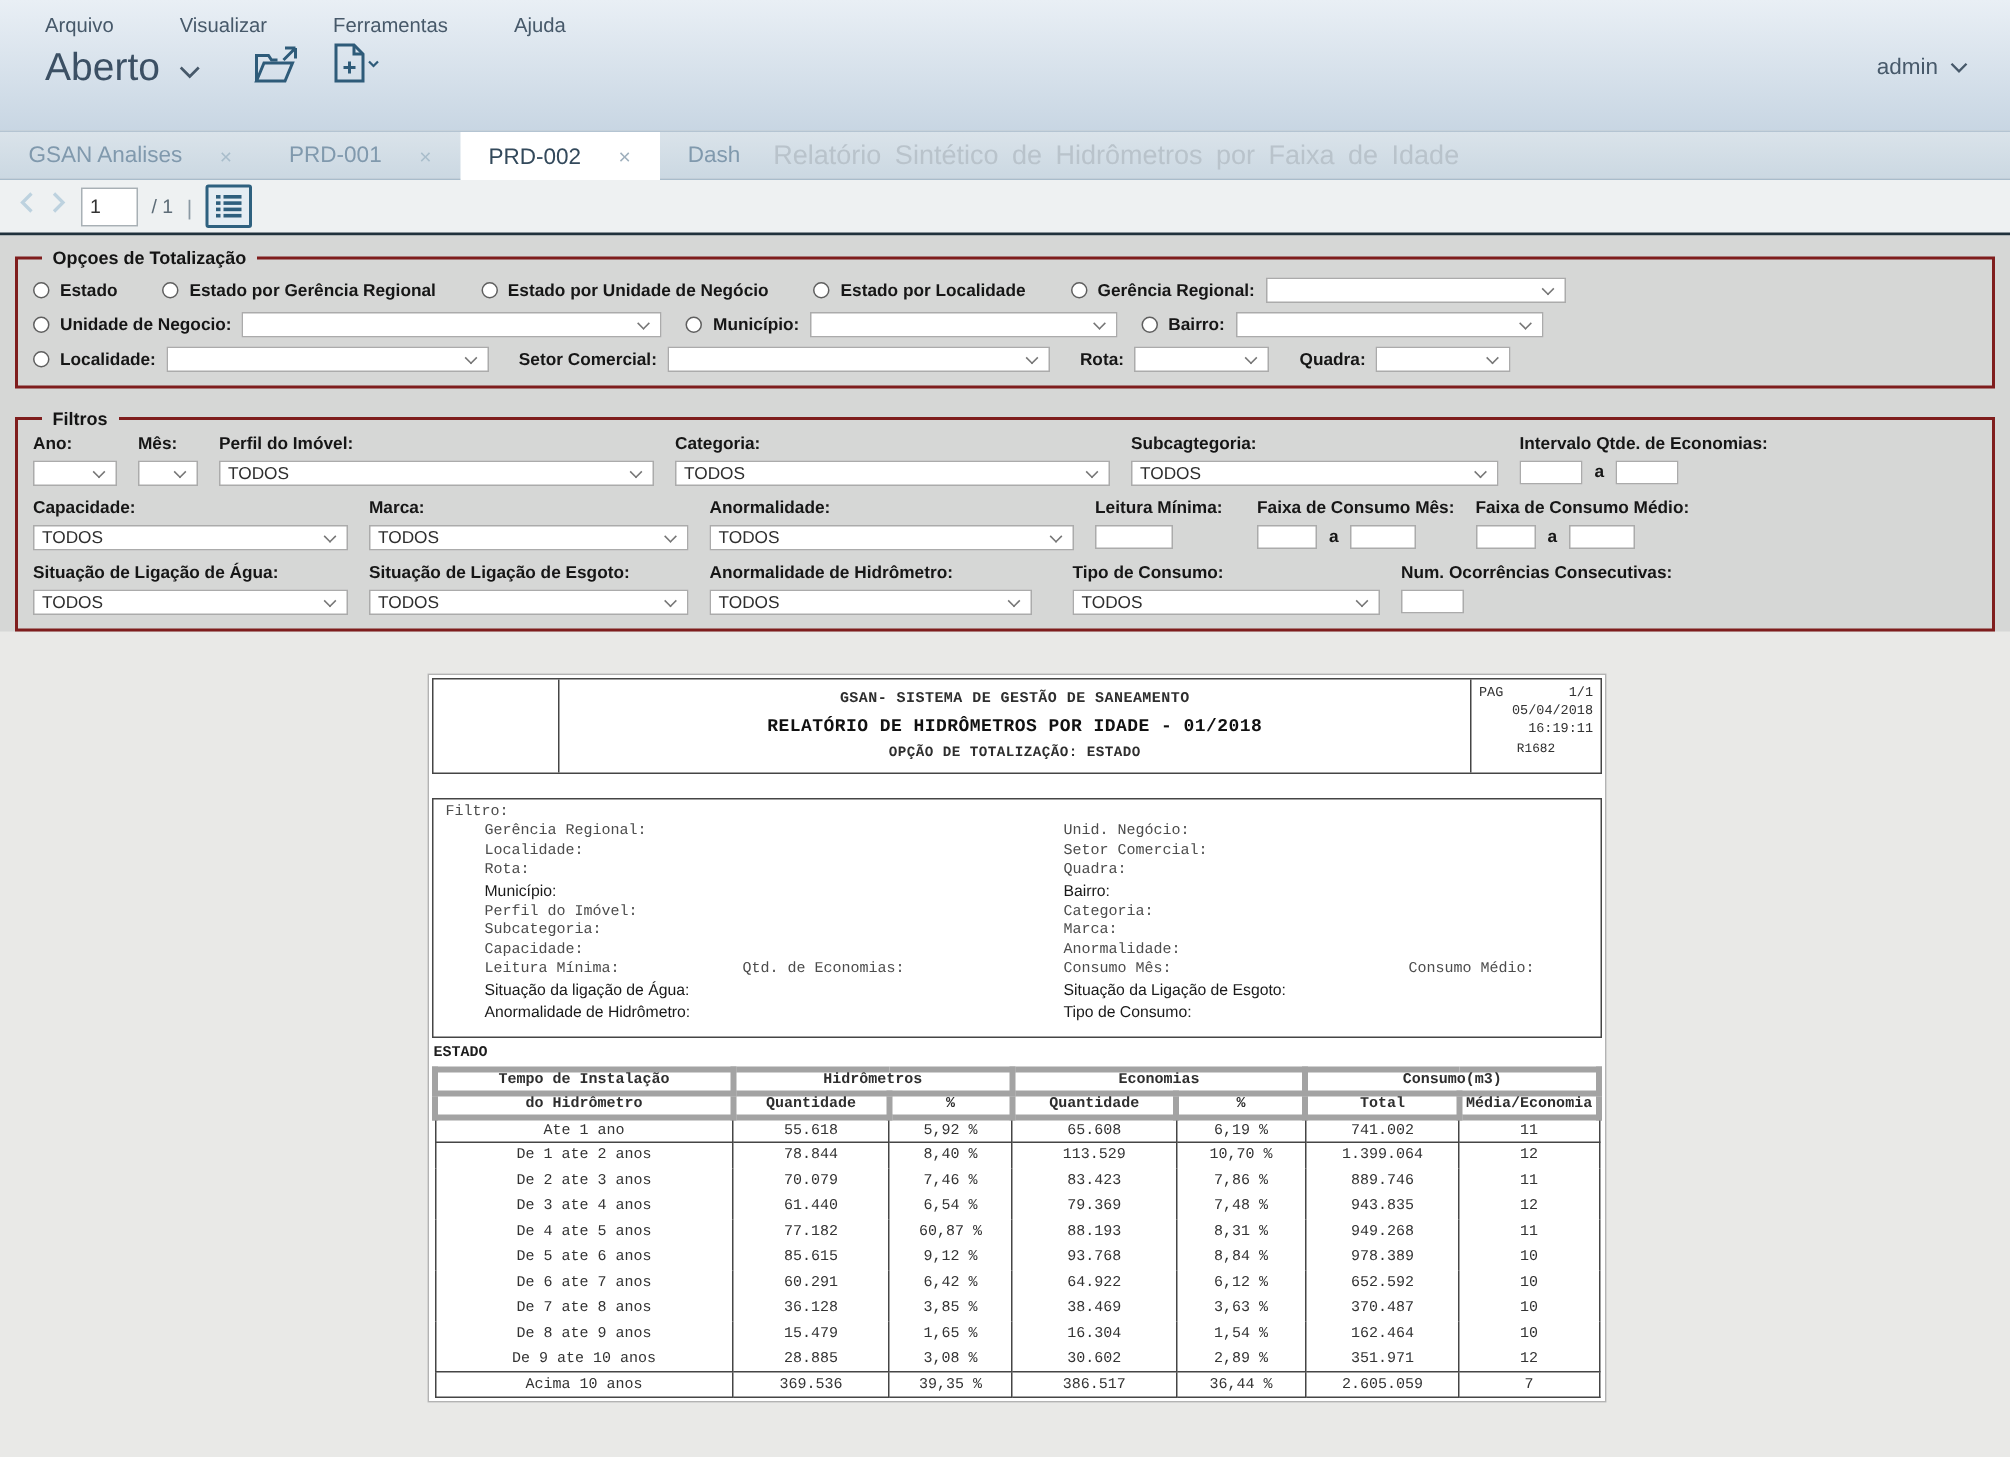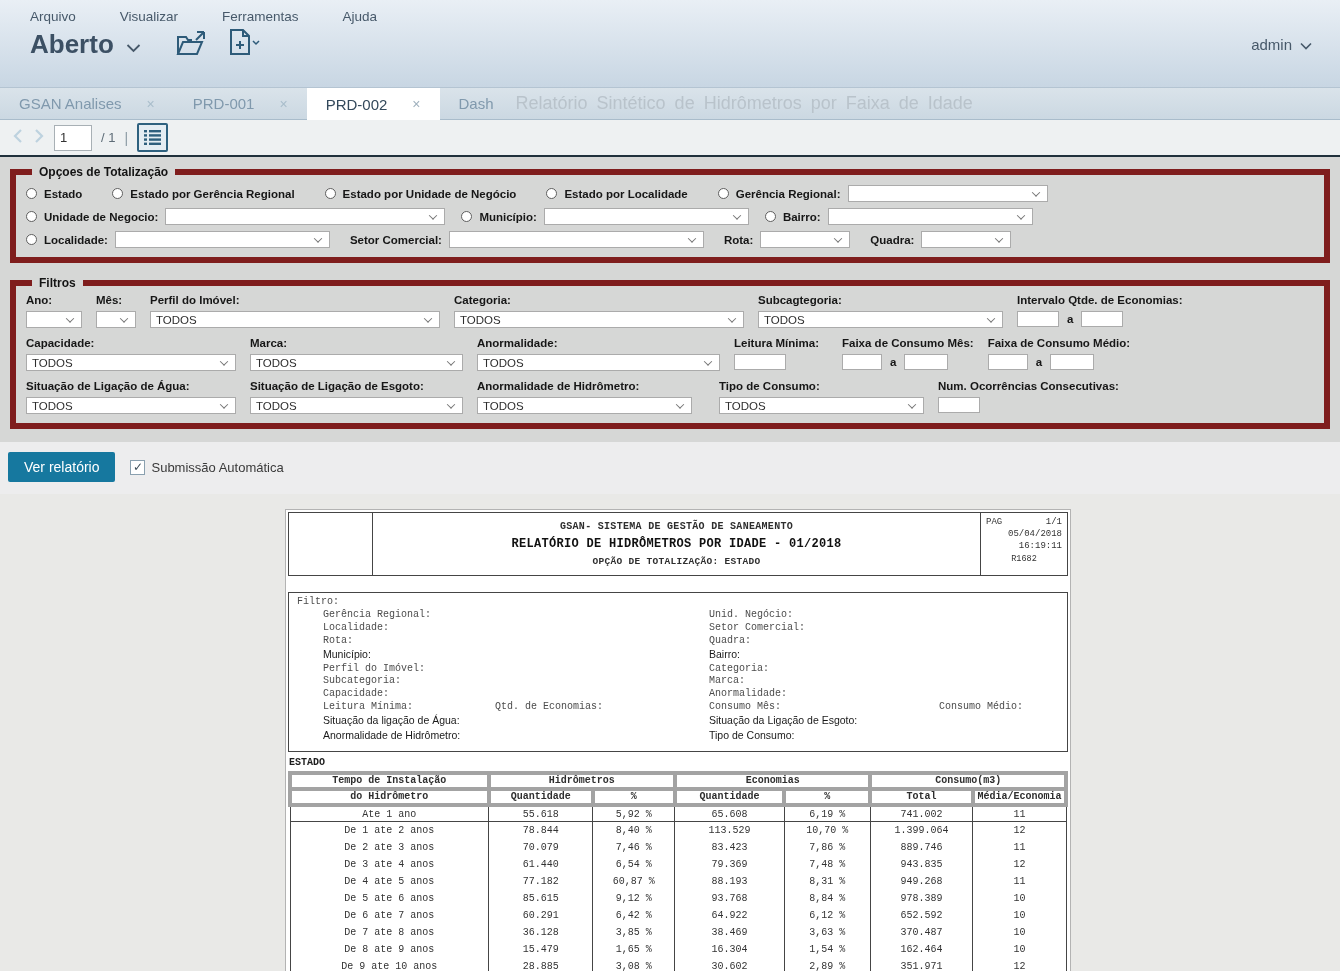--- a/index.html
+++ b/index.html
@@ -3,42 +3,42 @@
 <meta charset="utf-8">
 <style>
   *{margin:0;padding:0;box-sizing:border-box}
   html,body{width:1340px;height:971px;overflow:hidden}
   body{font-family:"Liberation Sans","DejaVu Sans",sans-serif;background:#e9e9e7}
 
   
   .hdr{height:88px;background:linear-gradient(#e9eff5,#c8d6e3);padding:9px 28px 0 30px;border-bottom:1px solid #b4c4d2}
   .menubar{display:flex;gap:44px;font-size:13.5px;color:#47596a}
   .hdr-row2{display:flex;align-items:center;margin-top:4px}
-  .open-btn{font-size:26px;font-weight:700;color:#3c5064;display:flex;align-items:center;gap:12px;cursor:default}
+  .open-btn{font-size:26px;font-weight:400;color:#3c5064;display:flex;align-items:center;gap:12px;cursor:default}
   .hdr-icons{display:flex;align-items:center;gap:20px;margin-left:34px}
   .user-menu{margin-left:auto;display:flex;align-items:center;gap:8px;font-size:15px;color:#47596a}
 
   
   .tabs{height:32px;background:linear-gradient(#dae3ea,#cbd8e2);display:flex;align-items:stretch;border-bottom:1px solid #a9bccb}
   .tab{display:flex;align-items:center;gap:25px;padding:0 19px;font-size:15px;color:#8099ad;cursor:default;white-space:nowrap}
   .tab .x{color:#a9bdcb;font-size:14px}
   .tab.active{background:#fff;color:#33495b;margin-bottom:-1px}
   .tab.active .x{color:#9fb0bd}
   .doc-title{align-self:center;font-size:18px;color:#b9c3cb;margin-left:3px;white-space:nowrap;word-spacing:4px}
 
   
   .pager{height:37px;background:#eef1f2;display:flex;align-items:center;gap:9px;padding-left:12px;border-bottom:2px solid #20313c}
   .page-input{width:38px;height:26px;border:1px solid #a8b0b5;text-align:left;padding-left:5px;font-size:13px;color:#333;background:#fff;font-family:inherit}
   .of{font-size:13px;color:#5d6c77}
   .pipe{color:#8a99a3;font-size:14px}
   .list-btn{width:31px;height:29px;border:2px solid #2e617f;background:#e4edf3;display:flex;align-items:center;justify-content:center;border-radius:2px;cursor:pointer}
 
   
   .panel{background:#d6d7d6;padding:8px 10px 0}
-  fieldset{border:6px solid #7f1d1d;padding:0 10px 9px 10px;margin-bottom:13px;background:#d6d7d6}
+  fieldset{border:2px solid #7f1d1d;padding:0 10px 9px 10px;margin-bottom:13px;background:#d6d7d6}
   legend{font-size:12px;font-weight:bold;color:#141414;padding:0 7px;margin-left:6px}
   .row{display:flex;align-items:center;margin-top:6px}
   .lbl{font-size:11.5px;font-weight:bold;color:#161616;white-space:nowrap}
   .radio{width:11px;height:11px;border:1px solid #5f5f5f;border-radius:50%;background:#fff;display:inline-block;flex:none}
   .rgroup{display:flex;align-items:center;gap:7px}
   .sel{height:17px;background:#fff;border:1px solid #ababab;display:flex;align-items:center;justify-content:space-between;font-size:11.5px;color:#2e2e2e;padding-left:5px}
   .sel .sc{width:6px;height:6px;border-right:1.5px solid #757575;border-bottom:1.5px solid #757575;transform:rotate(45deg) translate(-1px,-1px);margin-right:8px;flex:none}
   .inp{height:16px;background:#fff;border:1px solid #ababab;width:42px;font-size:11px;padding:0 3px;color:#333;font-family:inherit}
   .stack{display:flex;flex-direction:column;gap:5px}
   .ctl{display:flex;align-items:center}
@@ -391,27 +391,20 @@
       </div>
       <div class="stack">
         <span class="lbl">Num. Ocorrências Consecutivas:</span>
         <span class="ctl">
             <input class="inp" style="">
           </span>
       </div>
     </div>
   </fieldset>
 
-  <div class="actions">
-    <button class="btn">Ver relatório</button>
-    <span class="cbwrap">
-      <span class="cb">✓</span>
-      <span class="cb-label">Submissão Automática</span>
-    </span>
-  </div>
 </div>
 
 <div class="report-area">
   <div class="page">
 
     <div class="rhead">
       <div class="logo"></div>
       <div class="c">
         <div class="t1">GSAN- SISTEMA DE GESTÃO DE SANEAMENTO</div>
         <div class="t2">RELATÓRIO DE HIDRÔMETROS POR IDADE - 01/2018</div>

